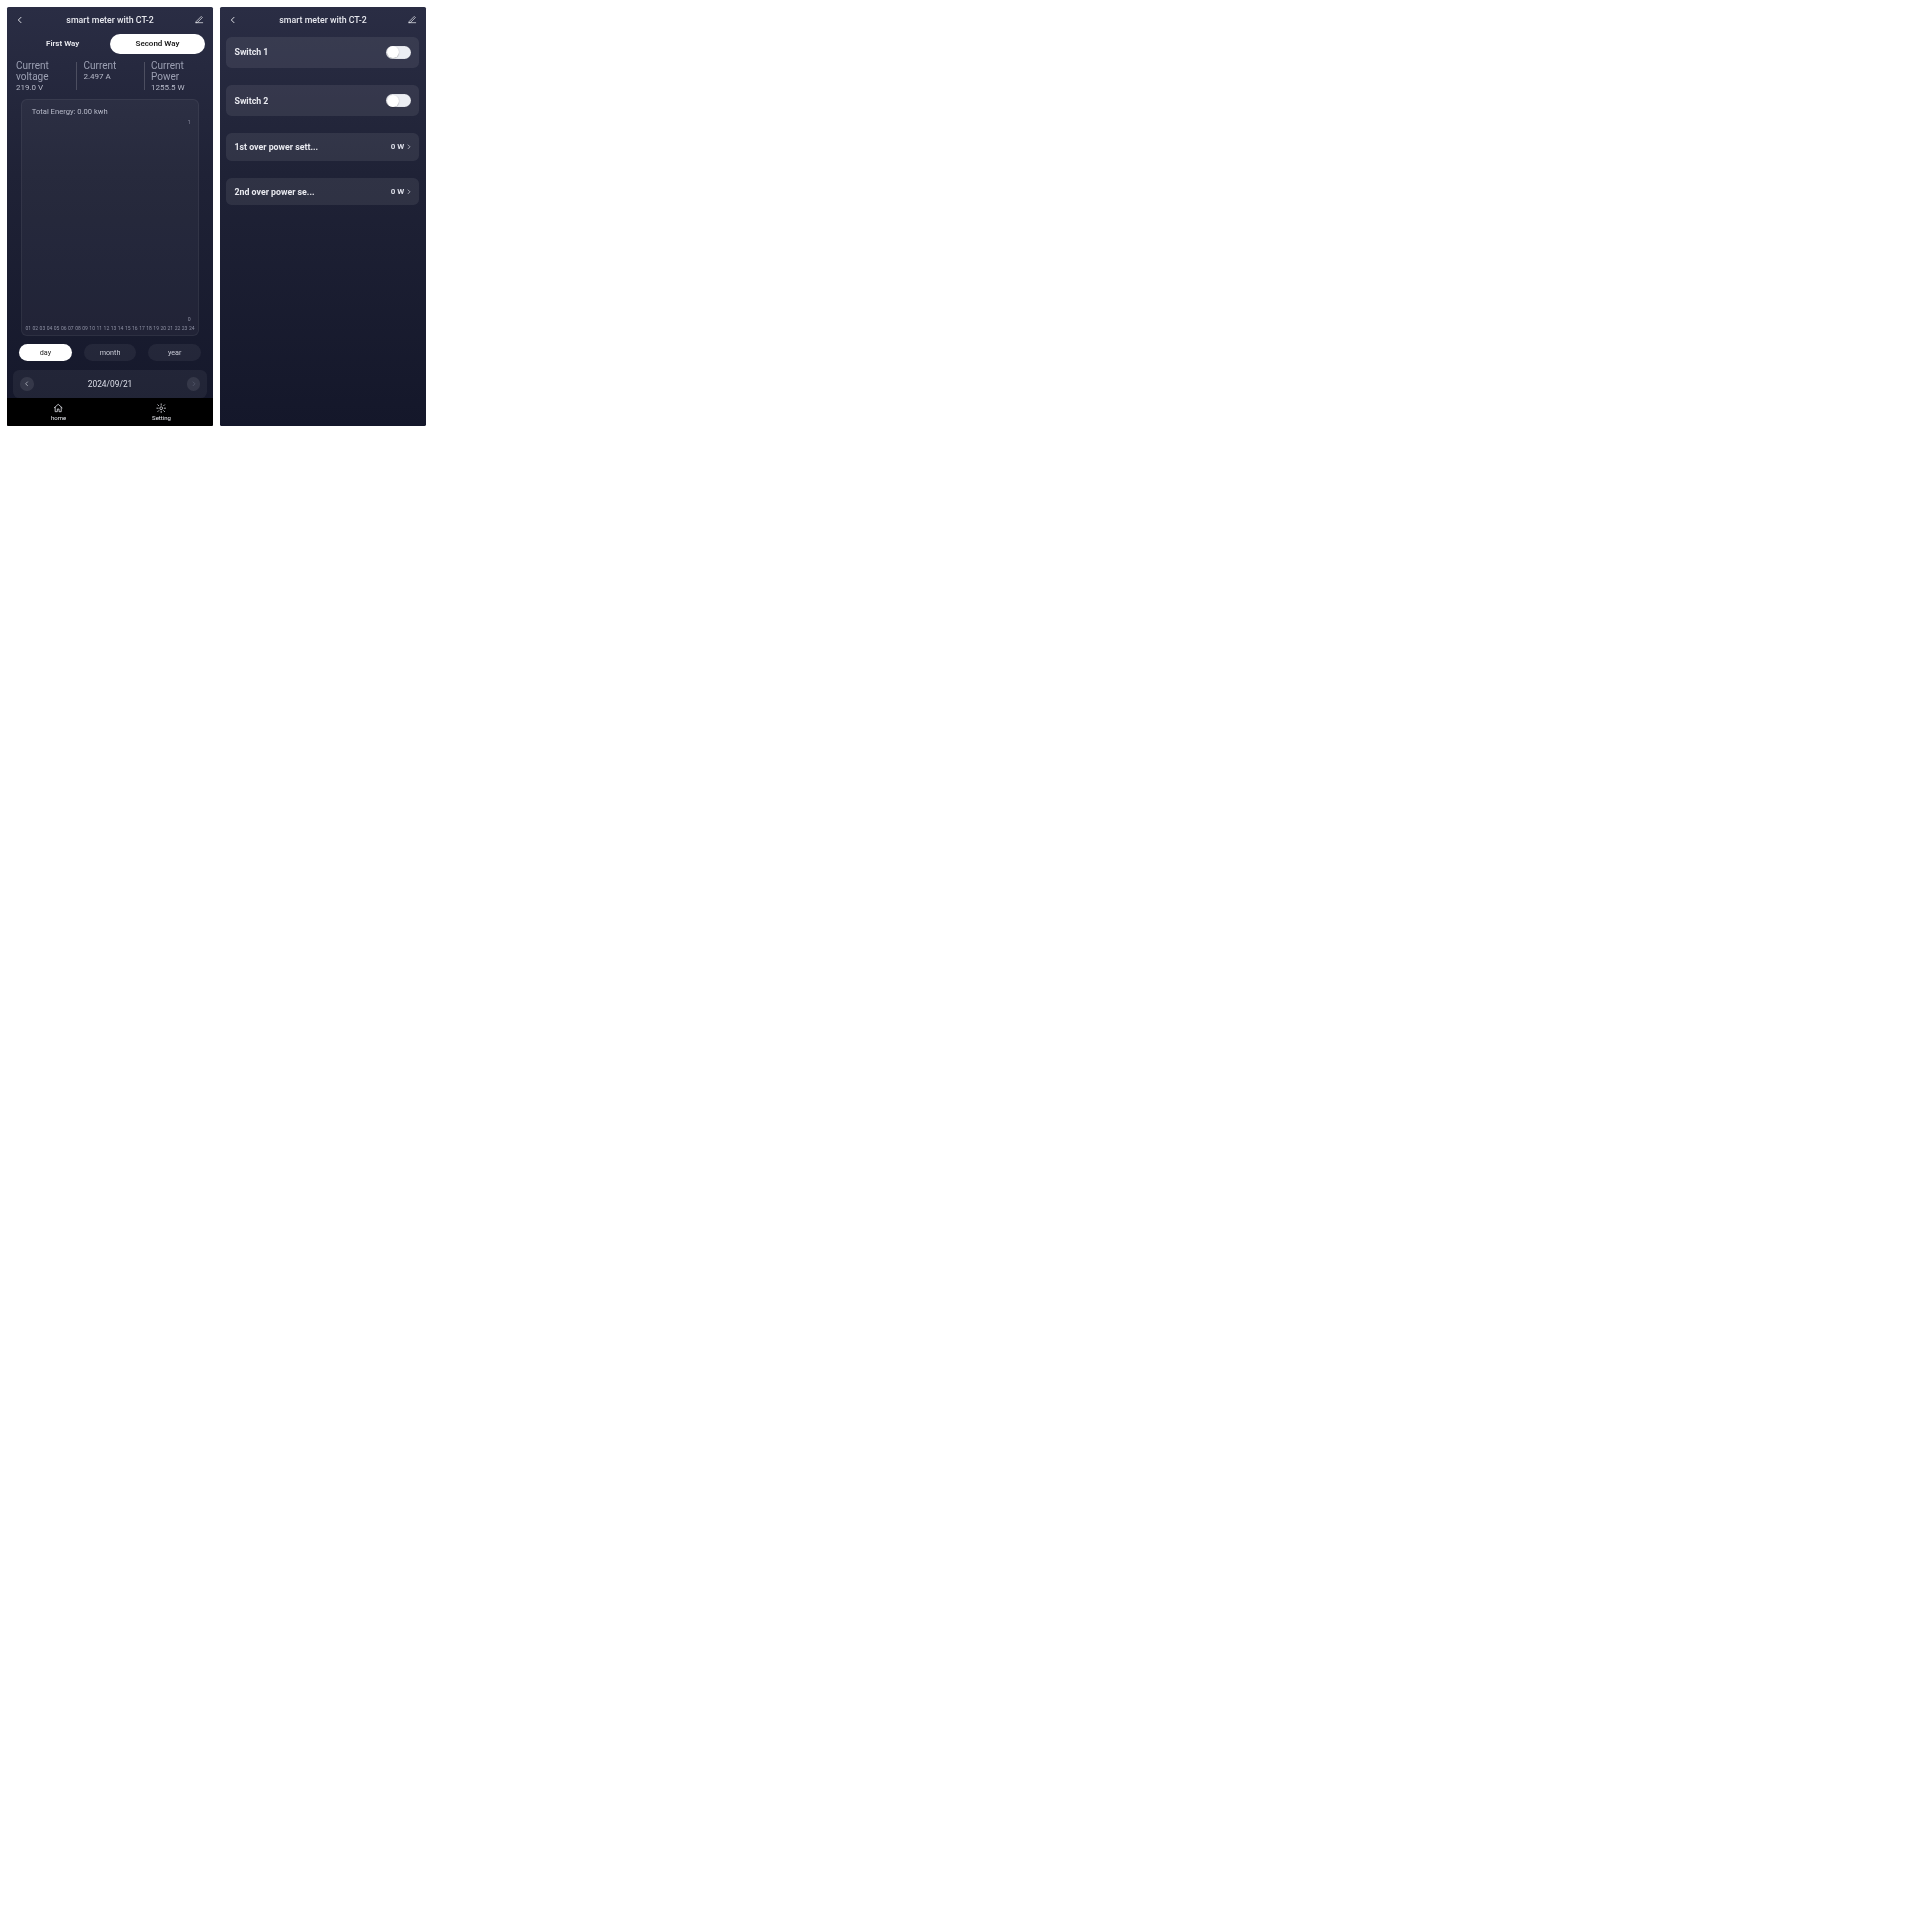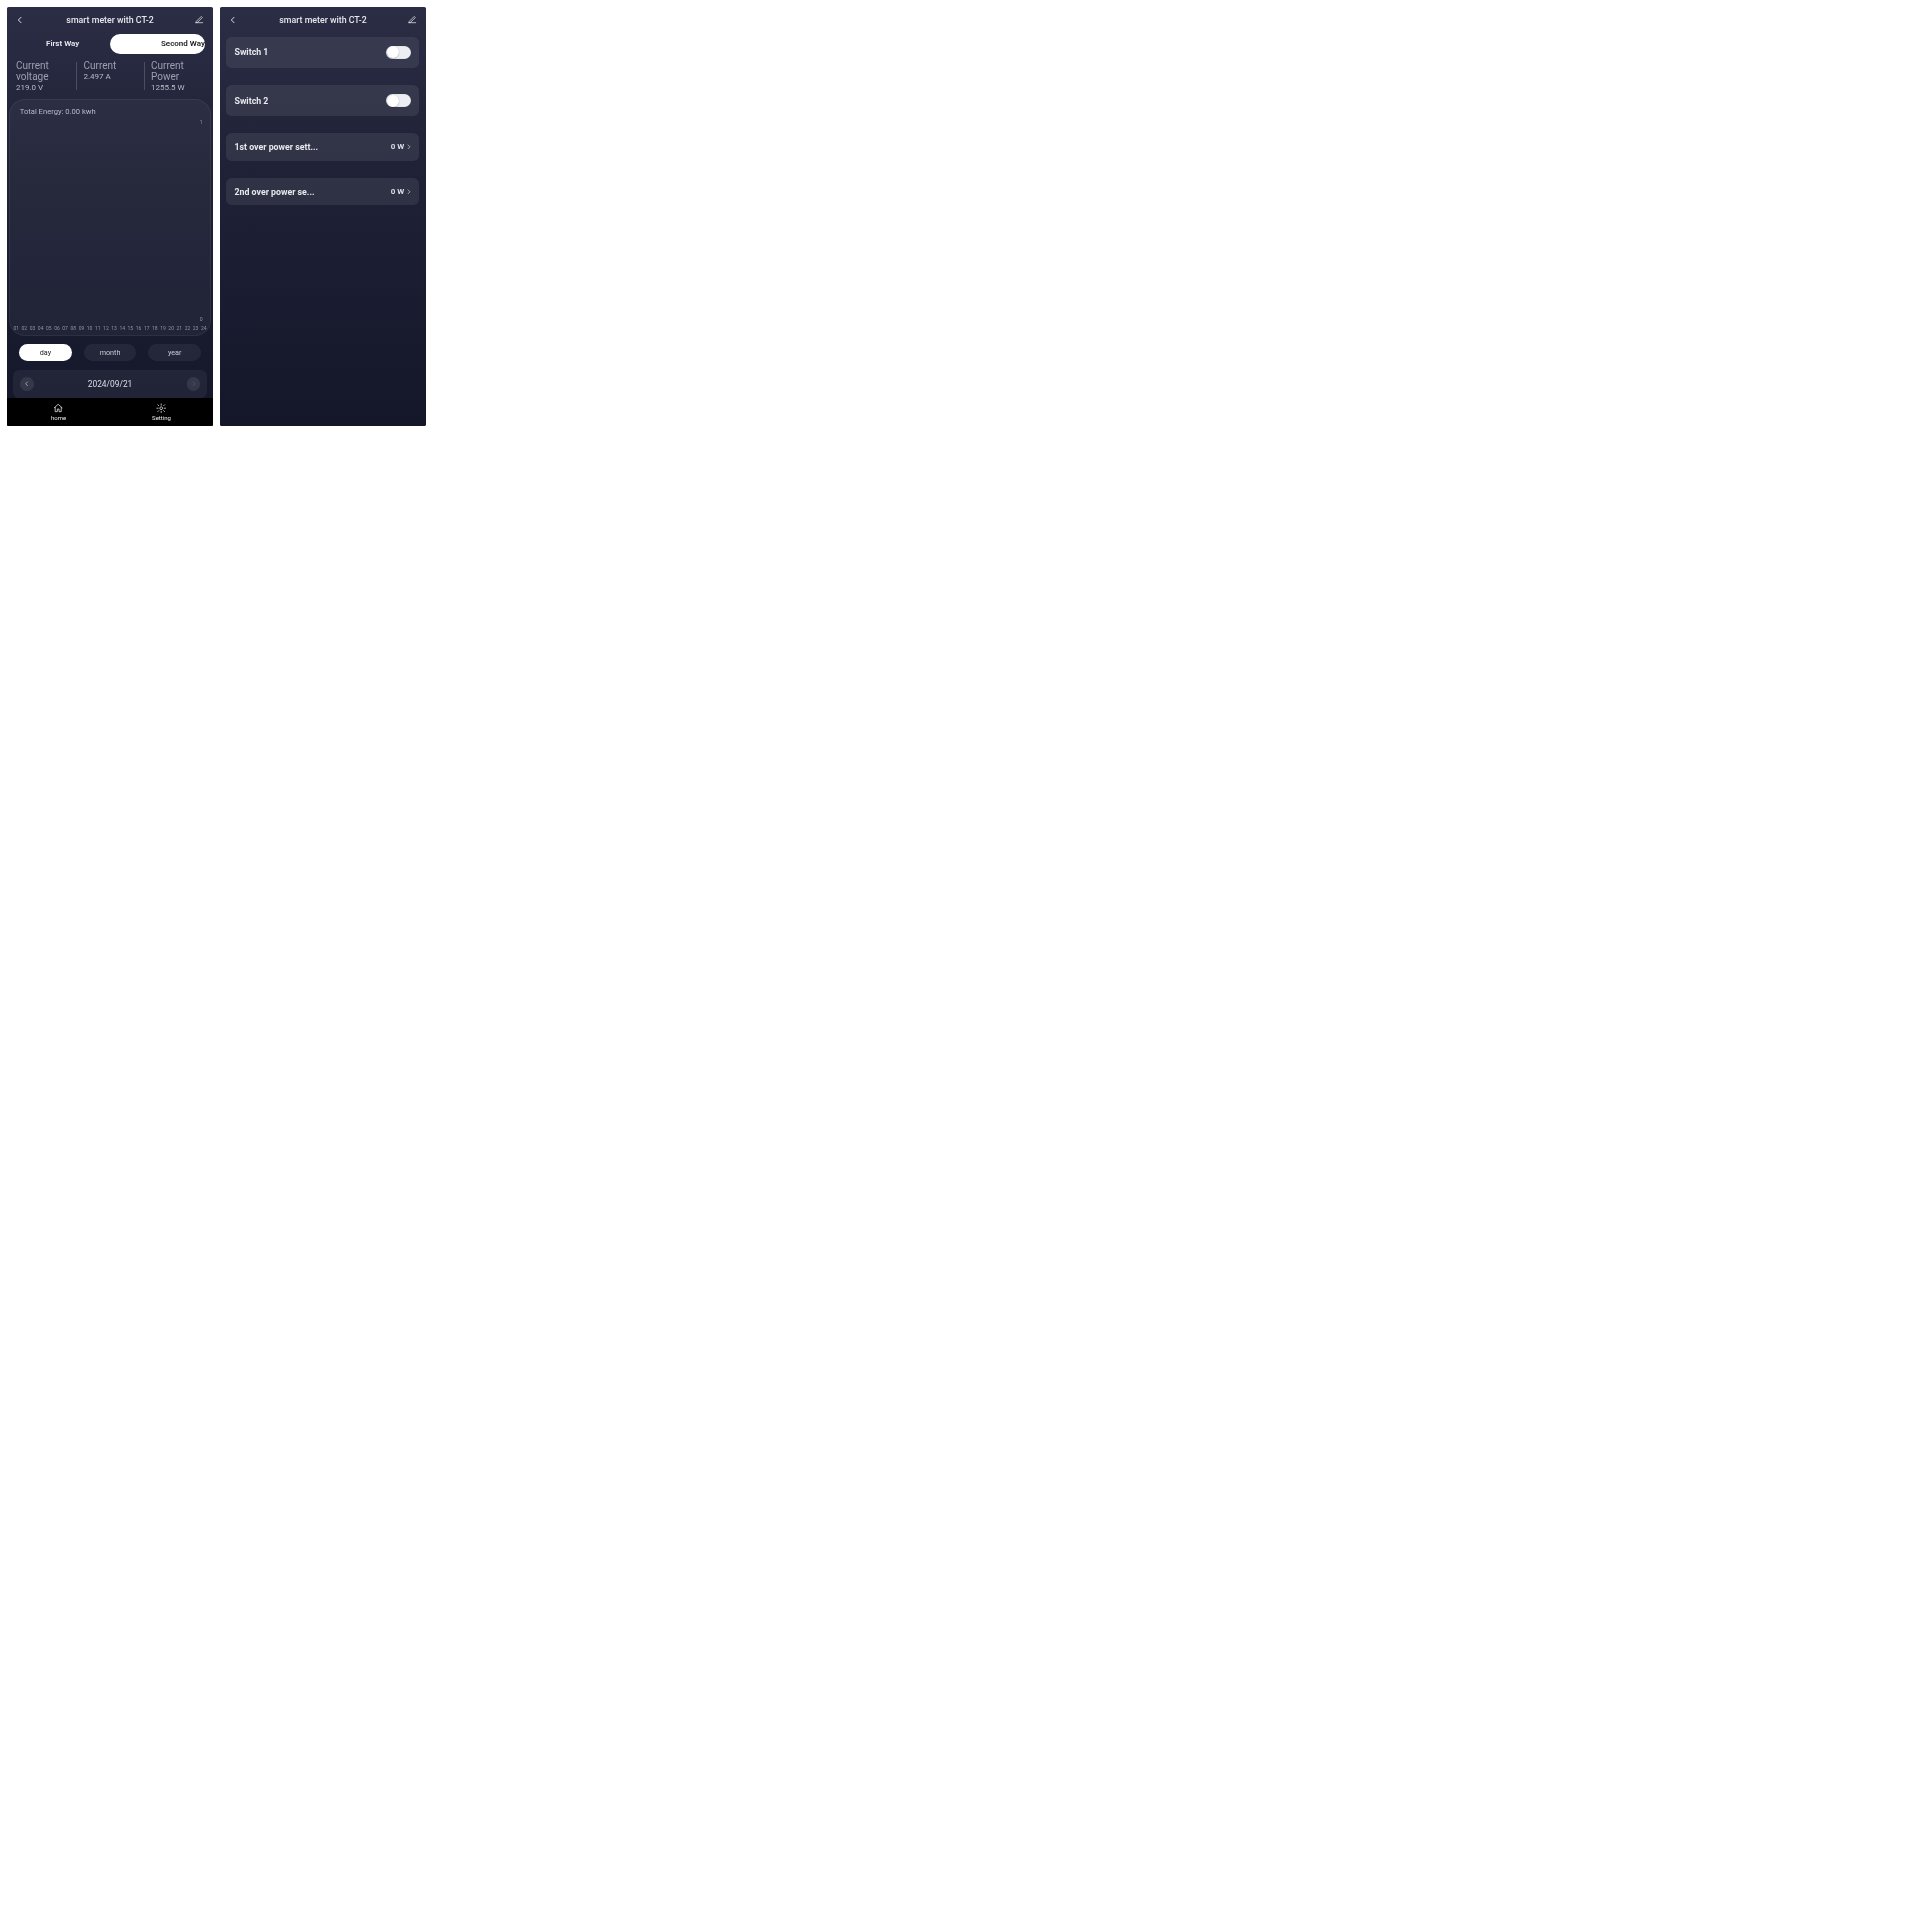--- a/index.html
+++ b/index.html
@@ -54,21 +54,20 @@
     padding: 5.6px 0;
     font-size: 8px;
     font-weight: 600;
     color: #e8e9ef;
     border-radius: 11.2px;
     cursor: pointer;
   }
   .tab.active {
     background: #fff;
     color: #1a1a1a;
-    text-align: right;
   }
   .metrics {
     display: flex;
     padding: 0 1.6px 7.2px 1.6px;
   }
   .metric {
     flex: 1;
     padding: 0 7.2px;
     position: relative;
   }
@@ -84,24 +83,24 @@
   .metric .label {
     color: #9ca0b3;
     font-size: 10px;
     margin-bottom: 0.8px;
   }
   .metric .value {
     color: #b7bac9;
     font-size: 8px;
   }
   .chart-card {
-    margin: 0 2px;
+    margin: 0 14px;
     background: rgba(255,255,255,0.04);
     border: 0.4px solid rgba(255,255,255,0.06);
-    border-radius: 16px;
+    border-radius: 6px;
     padding: 7.2px 5.6px 4px 5.6px;
     position: relative;
     height: 260px;
   }
   .chart-title {
     color: #b7bac9;
     font-size: 7.6px;
     margin-left: 4px;
   }
   .chart-area {

